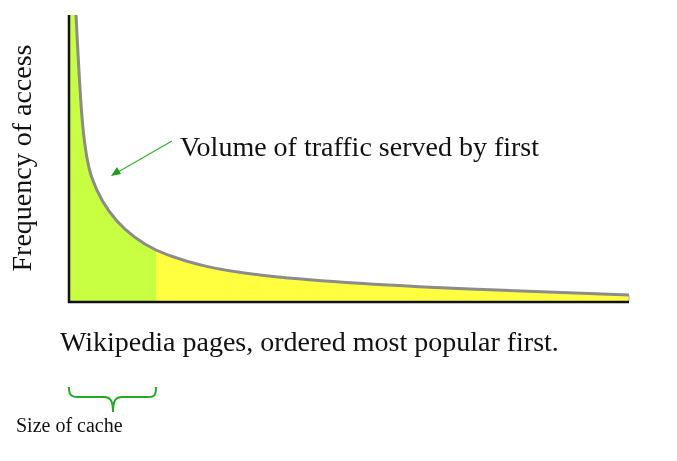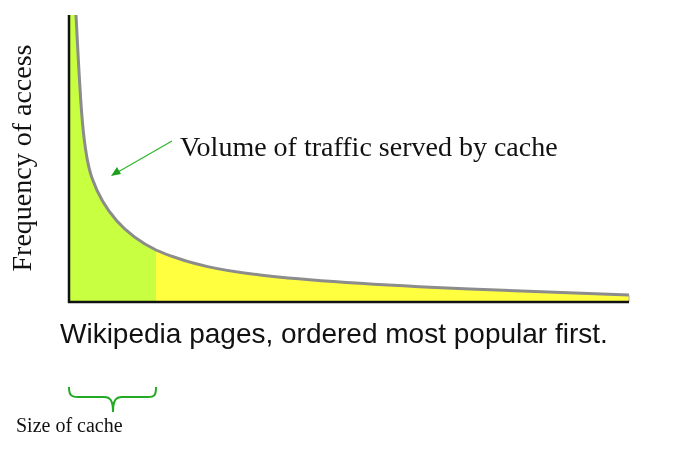--- a/index.html
+++ b/index.html
@@ -4,22 +4,22 @@
   <style>
     html, body { margin: 0; padding: 0; background: #ffffff; }
     body { width: 677px; height: 461px; position: relative; overflow: hidden;
            font-family: "DejaVu Serif", "Liberation Serif", serif; color: #111; }
     svg.chart { position: absolute; left: 0; top: 0; }
     .ylabel { position: absolute; left: 22px; top: 158px; transform-origin: center center;
               transform: translate(-50%, -50%) rotate(-90deg); white-space: nowrap;
               font-family: "Liberation Serif", serif; font-size: 28px; }
     .annot { position: absolute; left: 180px; top: 128px; width: 420px;
              font-family: "Liberation Serif", serif; font-size: 28px; line-height: 38px; }
-    .xlabel { position: absolute; left: 60px; top: 318px; white-space: nowrap;
-              font-family: Liberation Sans, sans-serif; font-size: 28px; }
+    .xlabel { position: absolute; left: 60px; top: 326px; white-space: nowrap;
+              font-family: Liberation Serif, serif; font-size: 28px; }
     .cachelabel { position: absolute; left: 16px; top: 414px; white-space: nowrap;
                   font-family: "Liberation Serif", serif; font-size: 20px; }
   </style>
 </head>
 <body>
 
 <svg class="chart" width="677" height="461" viewBox="0 0 677 461">
   <defs>
     <clipPath id="under-curve">
       <path d="M70,15 L76,15 C80,90 82,150 92,178 C104,212 125,235 156,250 C190,265 225,271 260,275 C320,282 400,286 470,289 C540,292 590,294 629,295 L629,302 L70,302 Z"></path>
@@ -39,15 +39,15 @@
 
   <g>
     <line x1="172" y1="141" x2="118" y2="172" stroke="#2db52d" stroke-width="1.2"></line>
     <polygon points="111,176 117,167 121,174" fill="#1f9f1f"></polygon>
   </g>
 
   <path d="M69,387 C69,396 72,397 78,397 L104,397 C110,397 113,400 113,412 C113,400 116,397 122,397 L148,397 C154,397 156,396 156,387" fill="none" stroke="#22aa22" stroke-width="2"></path>
 </svg>
 
 <div class="ylabel">Frequency of access</div>
-<div class="annot">Volume of traffic served by cache</div>
+<div class="annot">Volume of traffic served by first</div>
 <div class="xlabel">Wikipedia pages, ordered most popular first.</div>
 <div class="cachelabel">Size of cache</div>
 
 </body></html>

